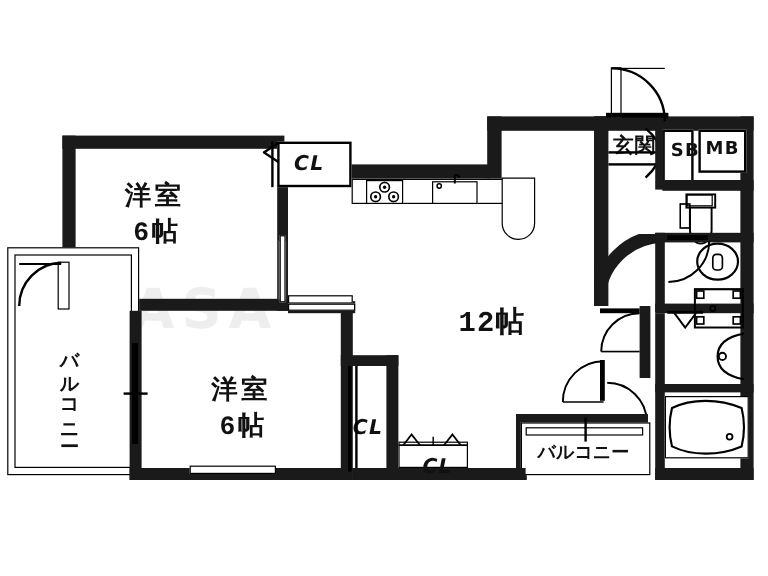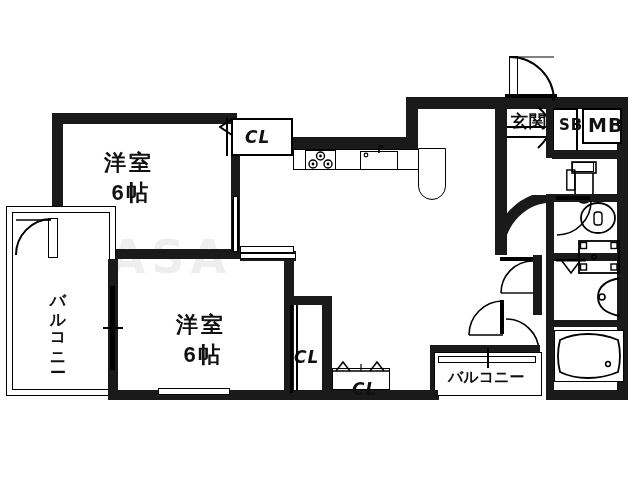--- a/index.html
+++ b/index.html
@@ -83,21 +83,21 @@
   <div class="ln" style="left:507px;top:126px;width:42px;height:2px;"></div>
   <div class="ln" style="left:507px;top:136px;width:42px;height:2px;"></div>
   <svg style="position:absolute;left:536px;top:105px;width:18px;height:45px;">
     <path d="M2,2 q12,10 12,20 q0,10 -12,21" fill="none" stroke="#000" stroke-width="2"></path>
   </svg>
 
   <div class="box" style="left:552px;top:108px;width:26px;height:44px;"></div>
   <div class="lbl" style="left:559px;top:116px;font-size:15px;line-height:19px;width:14px;text-align:center;">SB</div>
 
   <div class="box" style="left:582px;top:108px;width:40px;height:36px;"></div>
-  <div class="lbl" style="left:588px;top:114px;font-size:19px;">MB</div>
+  <div class="lbl" style="left:588px;top:114px;font-size:15px;">MB</div>
 
   <div class="w" style="left:552px;top:150px;width:76px;height:9px;"></div>
   <div class="w" style="left:546px;top:108px;width:7px;height:50px;"></div>
 
   <div class="boxt" style="left:572px;top:162px;width:22px;height:10px;"></div>
   <svg style="position:absolute;left:566px;top:160px;width:40px;height:50px;">
     <rect x="6" y="2" width="24" height="11" fill="none" stroke="#000" stroke-width="1.6"></rect>
     <path d="M9,13 L9,32 a9,11 0 0 0 18,0 L27,13" fill="none" stroke="#000" stroke-width="1.6"></path>
     <rect x="0.8" y="10" width="8" height="20" fill="none" stroke="#000" stroke-width="1.4"></rect>
   </svg>
@@ -153,20 +153,21 @@
   </svg>
   <div class="ln" style="left:500px;top:300px;width:4px;height:34px;"></div>
   <svg style="position:absolute;left:468px;top:300px;width:36px;height:36px;">
     <path d="M35,1 A34,34 0 0 0 1,35" fill="none" stroke="#000" stroke-width="1.6"></path>
     <line x1="1" y1="35" x2="35" y2="35" stroke="#000" stroke-width="1.4"></line>
   </svg>
   <svg style="position:absolute;left:505px;top:318px;width:36px;height:34px;">
     <path d="M1,1 A33,33 0 0 1 34,33" fill="none" stroke="#000" stroke-width="1.6"></path>
   </svg>
 
+  <div class="lbl jp" style="left:382px;top:252px;font-size:24px;letter-spacing:1px;">12帖</div>
 
   <div class="lbl jp" style="left:104px;top:148px;font-size:22px;letter-spacing:3px;">洋室</div>
   <div class="lbl jp" style="left:111px;top:178px;font-size:22px;letter-spacing:2px;">6帖</div>
 
   <div class="boxt" style="left:6px;top:206px;width:110px;height:190px;"></div>
   <div class="boxt" style="left:12px;top:212px;width:98px;height:178px;"></div>
   <div class="vlbl jp" style="left:46px;top:282px;font-size:16px;">バルコニー</div>
 
   <div class="boxt" style="left:48px;top:218px;width:10px;height:40px;"></div>
   <svg style="position:absolute;left:14px;top:218px;width:38px;height:40px;">

